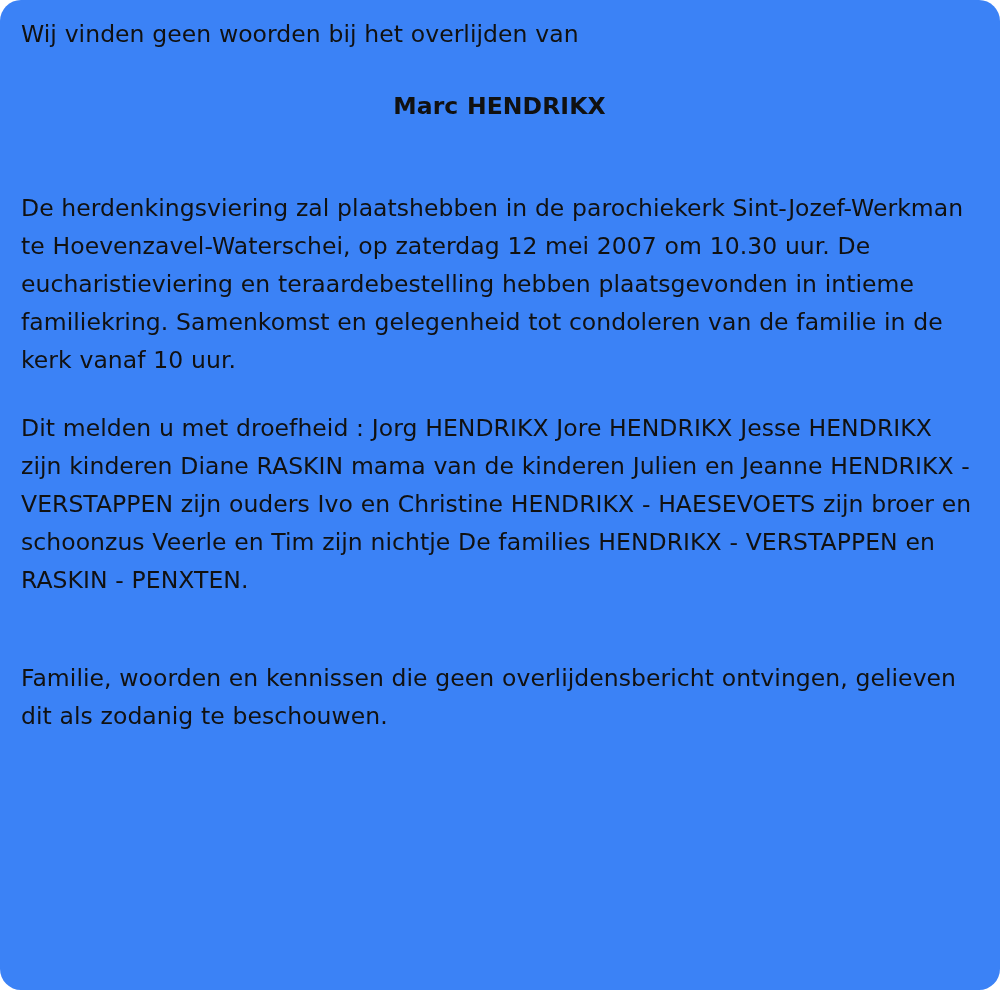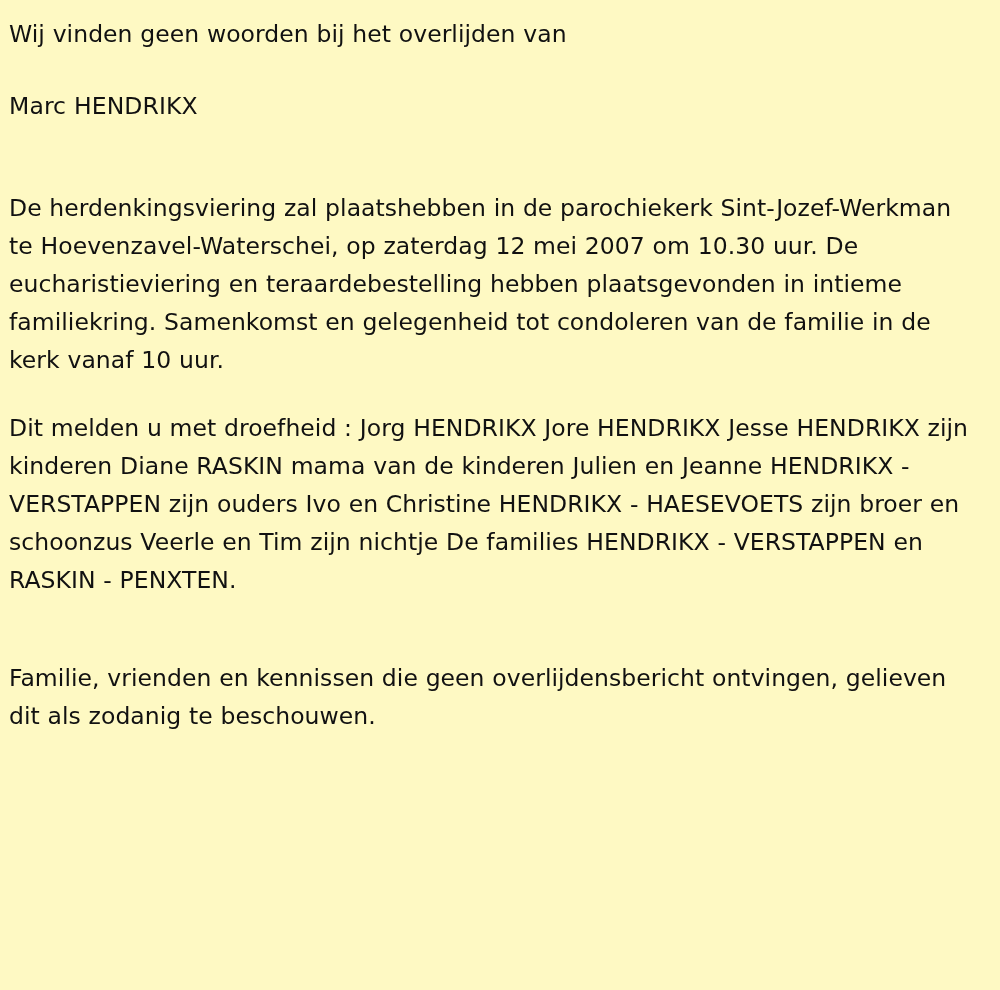--- a/index.html
+++ b/index.html
@@ -12,22 +12,23 @@
     width: 1000px;
     height: 990px;
     font-family: "DejaVu Sans", "Liberation Sans", sans-serif;
     color: #111111;
     overflow: hidden;
   }
   .page {
     box-sizing: border-box;
     width: 1000px;
     height: 990px;
-    padding: 9px 22px 0 9px;
-    background: #fef9c3;
+    padding: 9px 22px 0 21px;
+    background: #3b82f6;
+    border-radius: 21px;
   }
   .block {
     font-size: 23.5px;
     line-height: 38px;
     letter-spacing: 0.05px;
     font-weight: 400;
     color: #111111;
     margin: 0;
     text-align: left;
     white-space: normal;
@@ -36,22 +37,23 @@
   .block.intro {
     margin-top: 6px;
   }
   .gap-lg {
     height: 34px;
   }
   .gap-md {
     height: 30px;
   }
   .block.name {
-    font-weight: 400;
+    font-weight: 700;
     letter-spacing: 0.1px;
+    text-align: center;
   }
 </style>
 </head>
 <body>
 
 <div class="page">
 
   <p class="block intro">Wij vinden geen woorden bij het overlijden van</p>
 
   <div class="gap-lg"></div>
@@ -68,15 +70,15 @@
 
   <div class="gap-md"></div>
 
   <p class="block">Dit melden u met droefheid : Jorg HENDRIKX Jore HENDRIKX Jesse HENDRIKX zijn kinderen Diane RASKIN mama van de kinderen Julien en Jeanne HENDRIKX - VERSTAPPEN zijn ouders Ivo en Christine HENDRIKX - HAESEVOETS zijn broer en schoonzus Veerle en Tim zijn nichtje De families HENDRIKX - VERSTAPPEN en RASKIN - PENXTEN.</p>
 
   <div class="gap-md"></div>
 
 
   <div class="gap-md"></div>
 
-  <p class="block">Familie, vrienden en kennissen die geen overlijdensbericht ontvingen, gelieven dit als zodanig te beschouwen.</p>
+  <p class="block">Familie, woorden en kennissen die geen overlijdensbericht ontvingen, gelieven dit als zodanig te beschouwen.</p>
 
 </div>
 
 </body></html>

